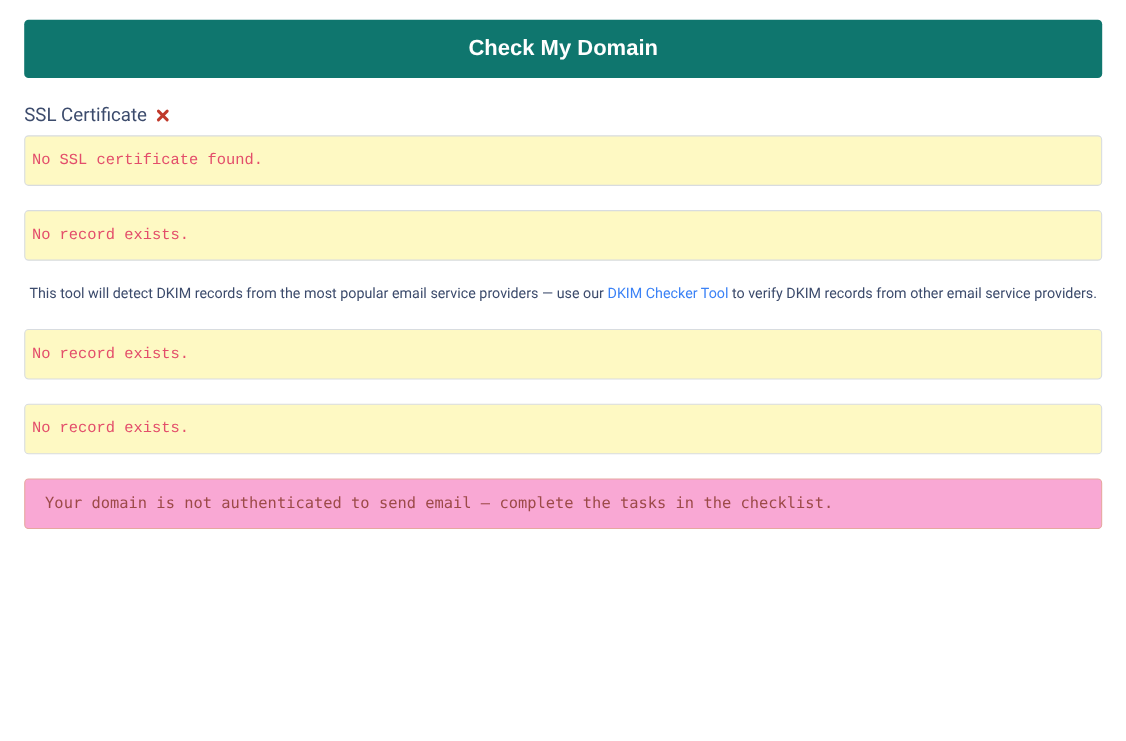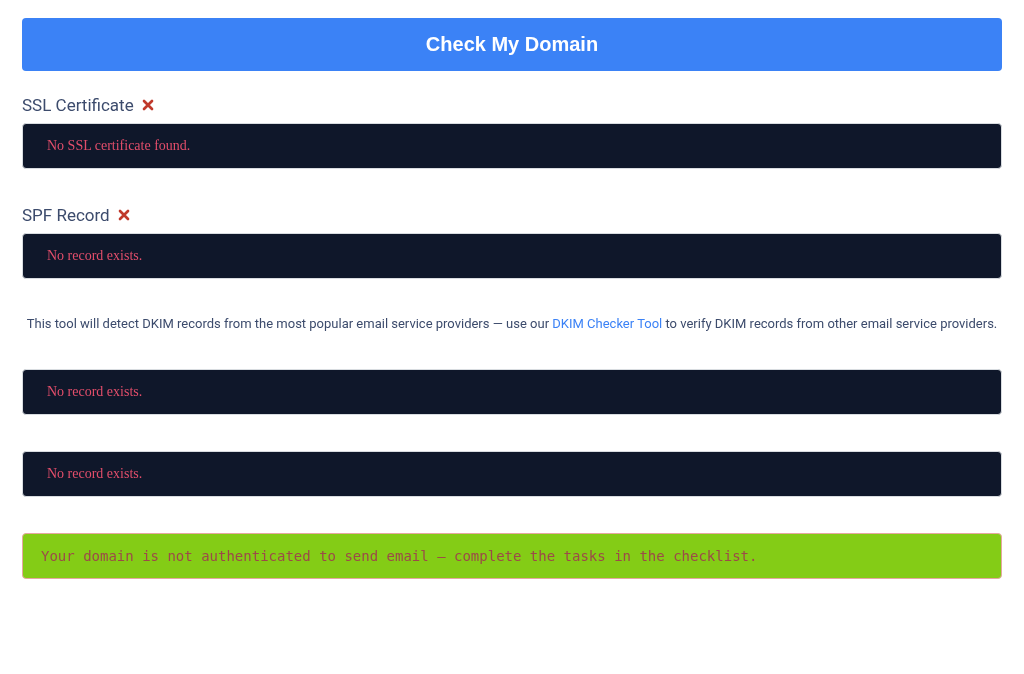--- a/index.html
+++ b/index.html
@@ -7,34 +7,34 @@
       margin: 0;
       padding: 0;
     }
     body {
       font-family: -apple-system, BlinkMacSystemFont, "Segoe UI", Roboto, "Helvetica Neue", Arial, sans-serif;
       background: #fff;
       padding: 0 22px;
     }
     .check-button {
       width: 100%;
-      background: #3b82f6;
+      background: #0f766e;
       color: #fff;
       border: none;
       font-size: 20px;
       font-weight: 600;
       padding: 15px 0;
       border-radius: 4px;
       cursor: pointer;
       margin-top: 18px;
       margin-bottom: 24px;
       text-align: center;
     }
     .section {
-      margin-bottom: 36px;
+      margin-bottom: 22px;
     }
     .section-title {
       color: #3C4B6C;
       font-size: 17px;
       font-weight: 400;
       display: flex;
       align-items: center;
       gap: 6px;
       margin-bottom: 2px;
     }
@@ -53,31 +53,31 @@
       margin-top: 0;
       margin-bottom: 6px;
       line-height: 1.4;
       text-align: center;
     }
     .subnote a {
       color: #3B82F6;
       text-decoration: none;
     }
     .code-box {
-      background: #0f172a;
+      background: #fef9c3;
       border: 1px solid #D8DCE0;
       border-radius: 4px;
-      padding: 14px 24px;
-      font-family: Liberation Serif, serif;
+      padding: 14px 6px;
+      font-family: Liberation Mono, monospace;
       font-size: 14px;
       color: #E34E6B;
       margin-top: 8px;
     }
     .alert-box {
-      background: #84cc16;
+      background: #f9a8d4;
       border: 1px solid #E6A79F;
       border-radius: 4px;
       padding: 14px 18px;
       font-family: ui-monospace, SFMono-Regular, "SF Mono", Menlo, Consolas, monospace;
       font-size: 14px;
       color: #9C4A48;
       margin-top: 6px;
     }
   </style>
 </head>
@@ -93,28 +93,20 @@
     <span class="x-icon">
       <svg viewBox="0 0 24 24">
           <path d="M18 6 L6 18 M6 6 L18 18" stroke="#C0392B" stroke-width="4" stroke-linecap="round"></path>
         </svg>
     </span>
   </div>
   <div class="code-box">No SSL certificate found.</div>
 </div>
 
 <div class="section">
-  <div class="section-title">
-    <span>SPF Record</span>
-    <span class="x-icon">
-      <svg viewBox="0 0 24 24">
-          <path d="M18 6 L6 18 M6 6 L18 18" stroke="#C0392B" stroke-width="4" stroke-linecap="round"></path>
-        </svg>
-    </span>
-  </div>
   <div class="code-box">No record exists.</div>
 </div>
 
 <div class="section">
   <div class="subnote">
     <span>This tool will detect DKIM records from the most popular email service providers — use our </span><a href="#">DKIM Checker Tool</a><span> to verify DKIM records from other email service providers.</span>
   </div>
 </div>
 
 <div class="section">

